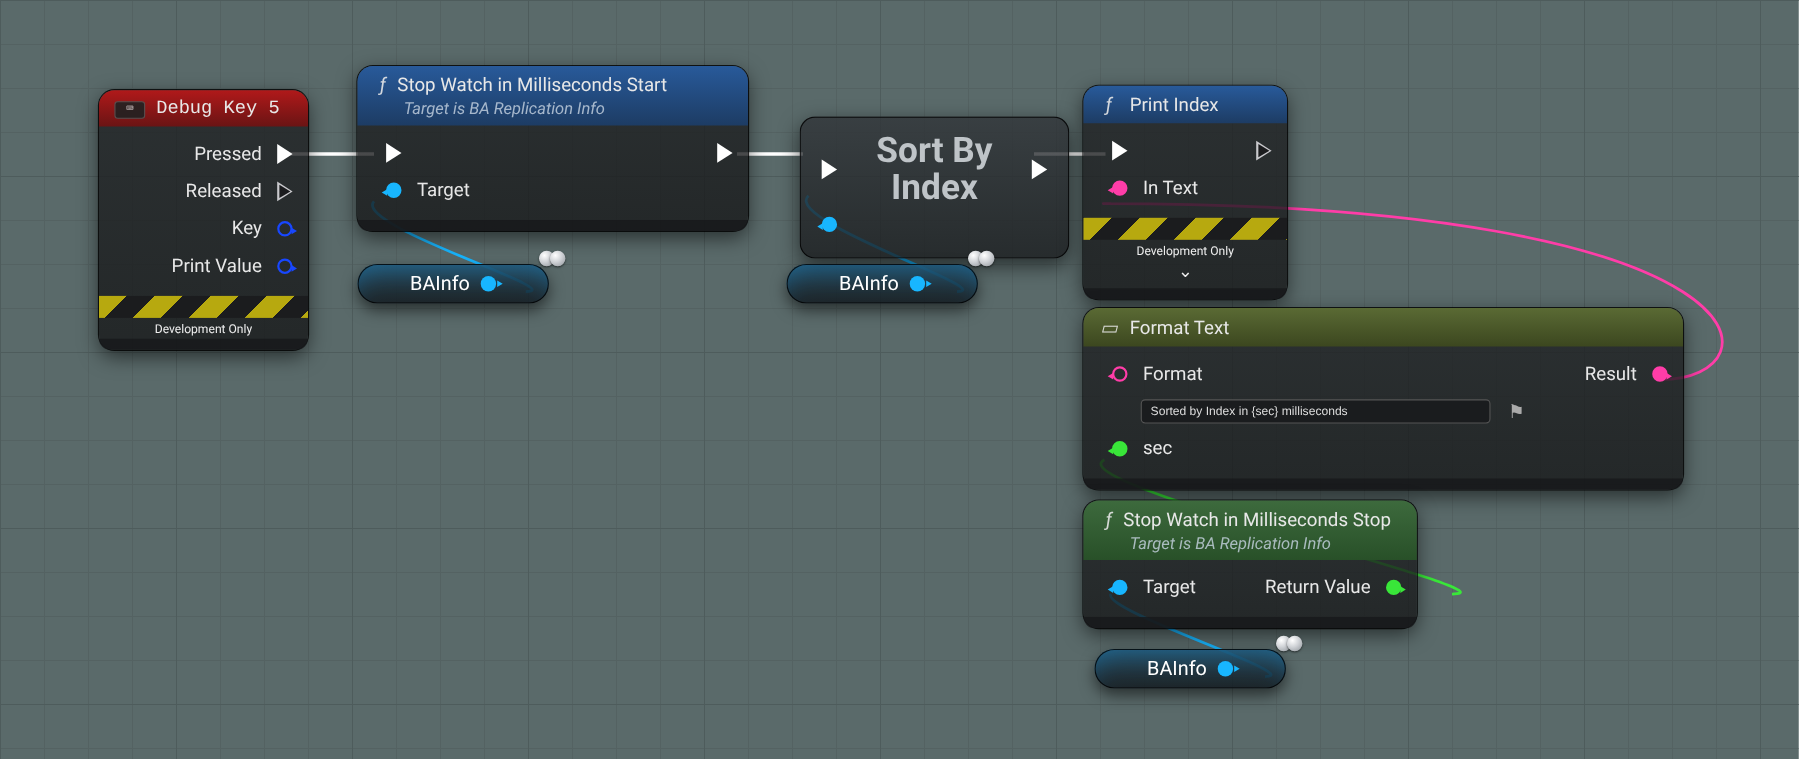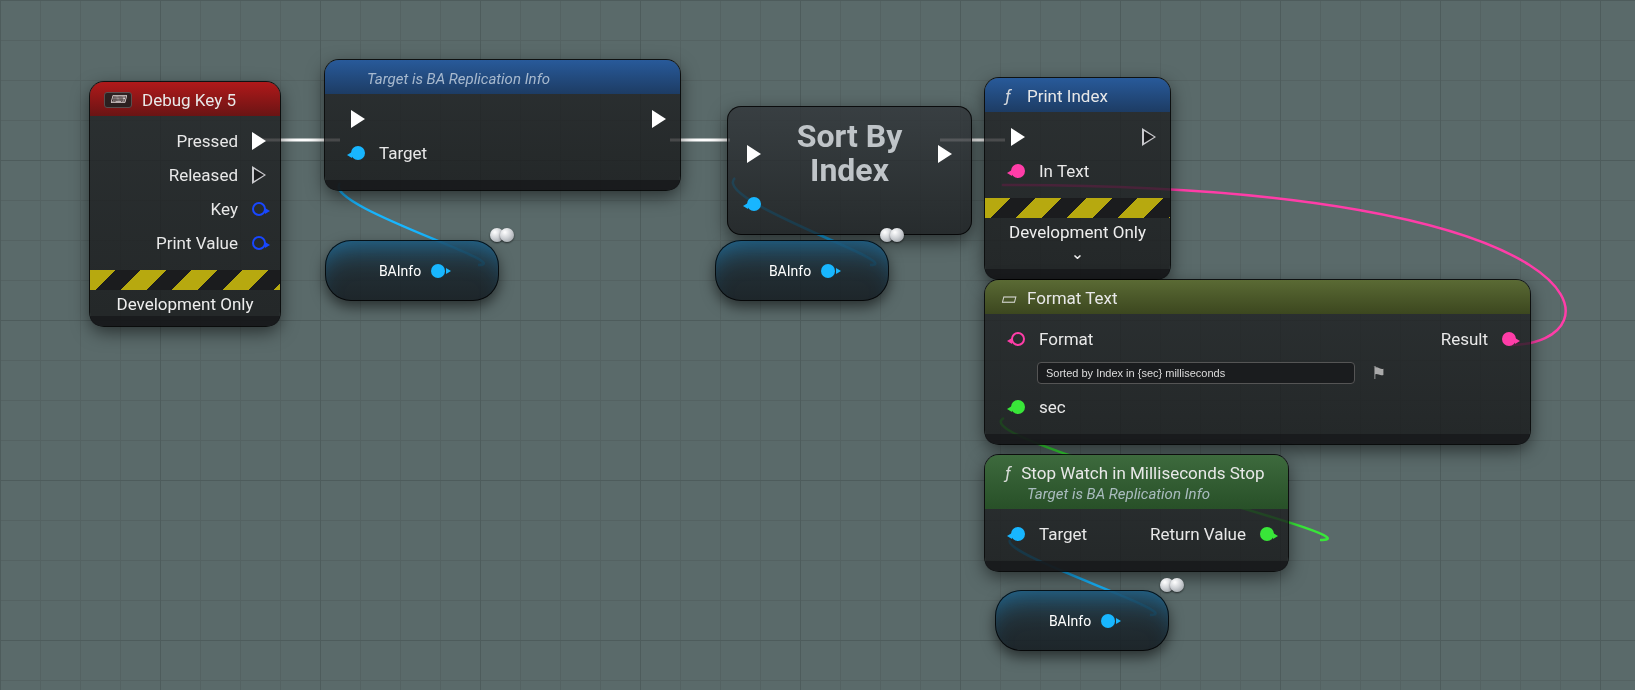--- a/index.html
+++ b/index.html
@@ -15,21 +15,21 @@
     background-size:160px 160px,160px 160px,40px 40px,40px 40px;}
   svg.wires{position:absolute;inset:0;pointer-events:none;}
   .node{position:absolute;border-radius:14px;background:linear-gradient(#202224cc,#161718cc);
     box-shadow:0 6px 18px rgba(0,0,0,.55),0 0 0 1px rgba(0,0,0,.8);
     font-size:17px;}
   .hdr{border-radius:14px 14px 0 0;padding:8px 14px 6px 14px;
     display:flex;align-items:center;gap:10px;white-space:nowrap;}
   .hdr .ic{width:18px;display:inline-block;text-align:center;opacity:.9;font-style:italic;}
   .hdr.sub{display:block;}
   .hdr .sub{font-style:italic;color:#c8d4e2cc;font-size:15px;margin-top:2px;margin-left:28px;}
-  .hdr-red{background:linear-gradient(#b0191a,#6a1414);}  
+  .hdr-red{background:linear-gradient(#b0191a,#6a1414);font-family:Liberation Mono, monospace;}  
   .hdr-blue{background:linear-gradient(#285a9a,#1d3c64);}  
   .hdr-olive{background:linear-gradient(#5a6a34,#3c471f);}  
   .hdr-green{background:linear-gradient(#3d6a3d,#285028);}  
   .body{padding:8px 14px 10px 14px;margin-left:12px;}
   .row{display:flex;justify-content:space-between;align-items:center;min-height:34px;gap:20px;}
   .rowL,.rowR{display:flex;align-items:center;gap:8px;}
   .rowR{justify-content:flex-end;text-align:right;}
   .pin{display:inline-block;width:18px;height:18px;position:relative;}
   .exec{width:0;height:0;border-top:9px solid transparent;border-bottom:9px solid transparent;
         border-left:14px solid #fff;}
@@ -44,27 +44,27 @@
     border-top:3px solid transparent;border-bottom:3px solid transparent;border-left:5px solid currentColor;}
   .pin.circ.left::after{left:-6px;right:auto;border-left:none;border-right:5px solid currentColor;}
   .c-blue{color:#18b6ff;}
   .c-dblue{color:#1847ff;}
   .c-pink{color:#ff3da8;}
   .c-green{color:#39e639;}
   .c-grey{color:#aaa;}
   .devstripe{height:20px;border-radius:0 0 0 0;
     background:repeating-linear-gradient(135deg,#b7a90f 0 18px,#1b1c1e 18px 36px);
     margin:0 0 0 0;}
-  .devlabel{text-align:center;font-size:17px;padding:4px 0 2px 0;color:#eee;}
+  .devlabel{text-align:center;font-size:11px;padding:4px 0 2px 0;color:#eee;}
   .chev{text-align:center;color:#eee;font-size:16px;padding-bottom:6px;}
   .footer-round{height:10px;border-radius:0 0 14px 14px;background:#17181acc;}
   
   .capsule{position:absolute;border-radius:26px;background:linear-gradient(#1f2f38dd,#141b20dd);
     box-shadow:0 6px 14px rgba(0,0,0,.55),inset 0 0 0 1px rgba(0,0,0,.8),inset 0 22px 30px -18px #1aa9ff88;
-    display:flex;align-items:center;justify-content:center;gap:10px;color:#fff;font-size:14px;padding:0 22px;height:61px;}
+    display:flex;align-items:center;justify-content:center;gap:10px;color:#fff;font-size:18px;padding:0 22px;height:36px;}
   .capsule .dot{width:14px;height:14px;border-radius:50%;background:#18b6ff;display:inline-block;position:relative;}
   .capsule .dot::after{content:"";position:absolute;top:4px;right:-6px;border-top:3px solid transparent;border-bottom:3px solid transparent;border-left:5px solid #18b6ff;}
   .dbl{position:absolute;width:26px;height:18px;pointer-events:none;}
   .dbl::before,.dbl::after{content:"";position:absolute;width:14px;height:14px;border-radius:50%;
     background:radial-gradient(circle at 35% 30%,#fff,#cfd2d6 45%,#8e9399);box-shadow:0 1px 2px rgba(0,0,0,.6);}
   .dbl::after{left:10px;}
   .macro{position:absolute;border-radius:14px;background:linear-gradient(#303438cc,#1a1c1ecc);
     box-shadow:0 6px 18px rgba(0,0,0,.55),inset 0 0 0 1px rgba(0,0,0,.8);
     padding:14px 20px;margin-left:12px;}
   .macro .big{font-size:32px;font-weight:700;color:#bfc4c8;line-height:1.05;text-align:center;}
@@ -134,20 +134,22 @@
         </span>
       </div>
   </div>
   <div class="devstripe"></div>
   <div class="devlabel">Development Only</div>
   <div class="footer-round"></div>
 </div>
 
 <div class="node" style="left:325px;top:60px;width:355px;">
   <div class="hdr hdr-blue sub">
+    <span><span class="ic">ƒ</span>
+      <span>Stop Watch in Milliseconds Start</span></span>
     <div class="sub">Target is BA Replication Info</div>
   </div>
   <div class="body">
     <div class="row">
       <span class="rowL">
         <span class="exec"></span>
         </span>
       <span class="rowR">
         <span class="exec"></span>
         </span>

